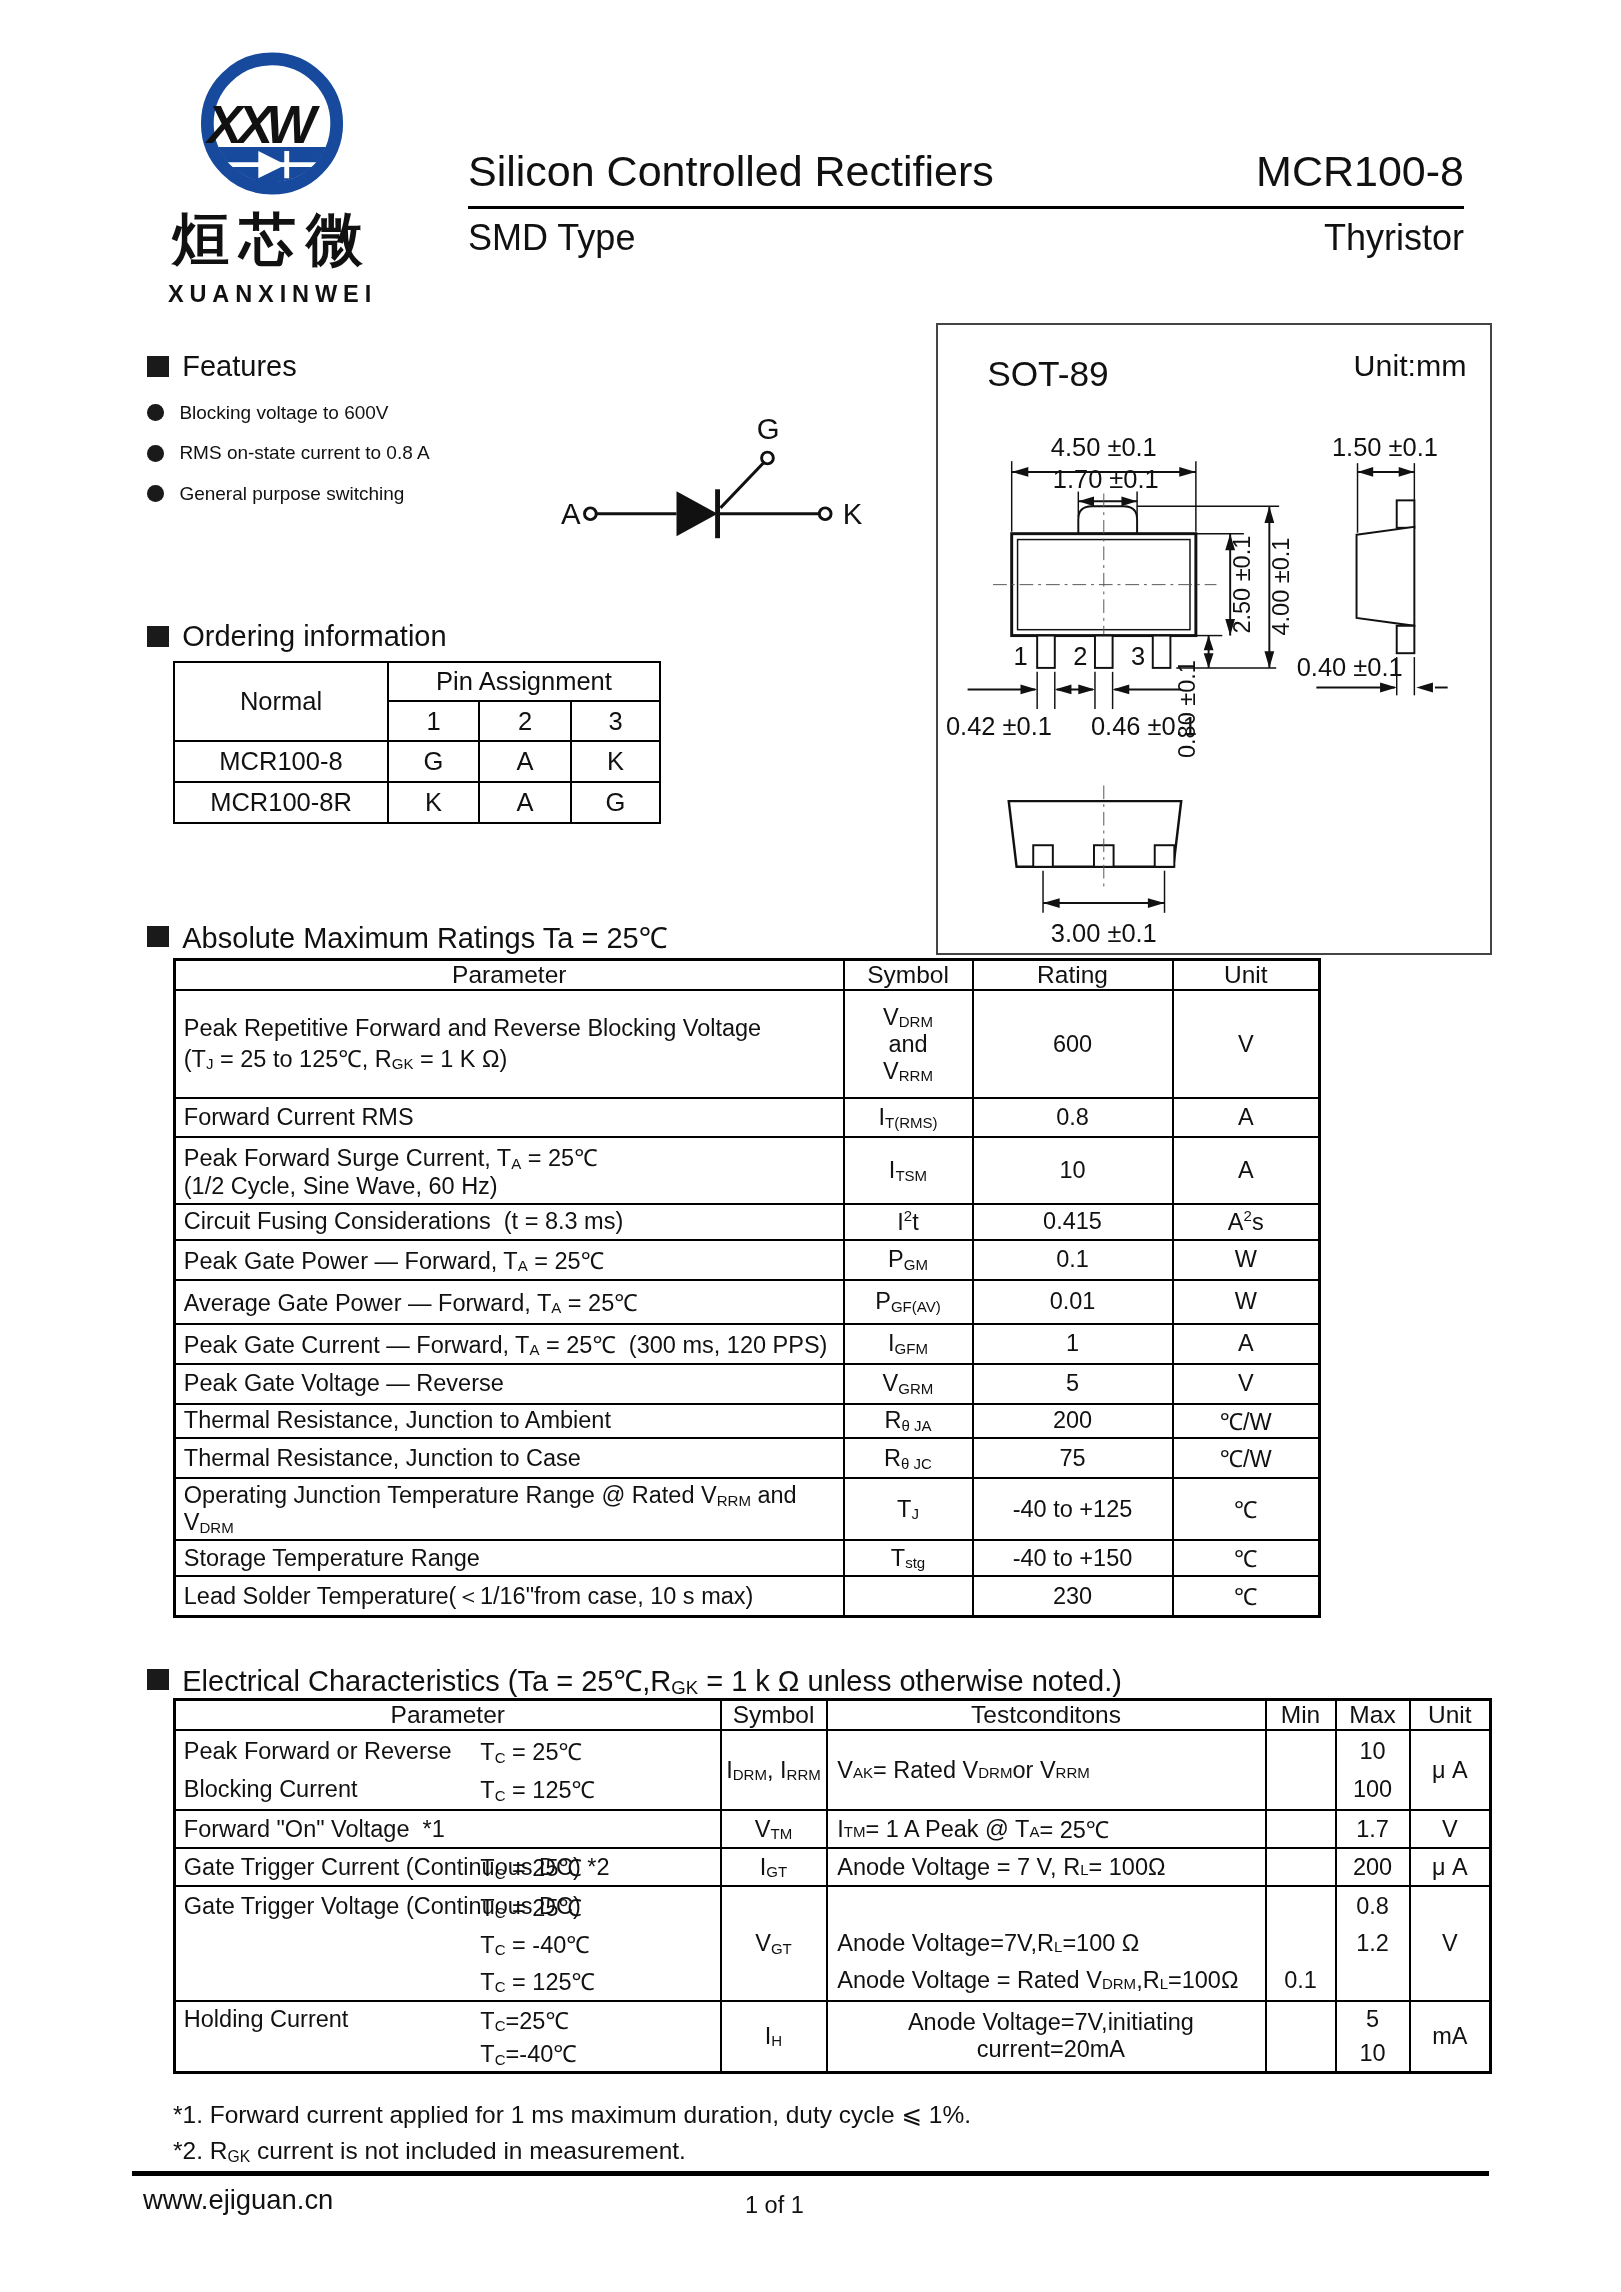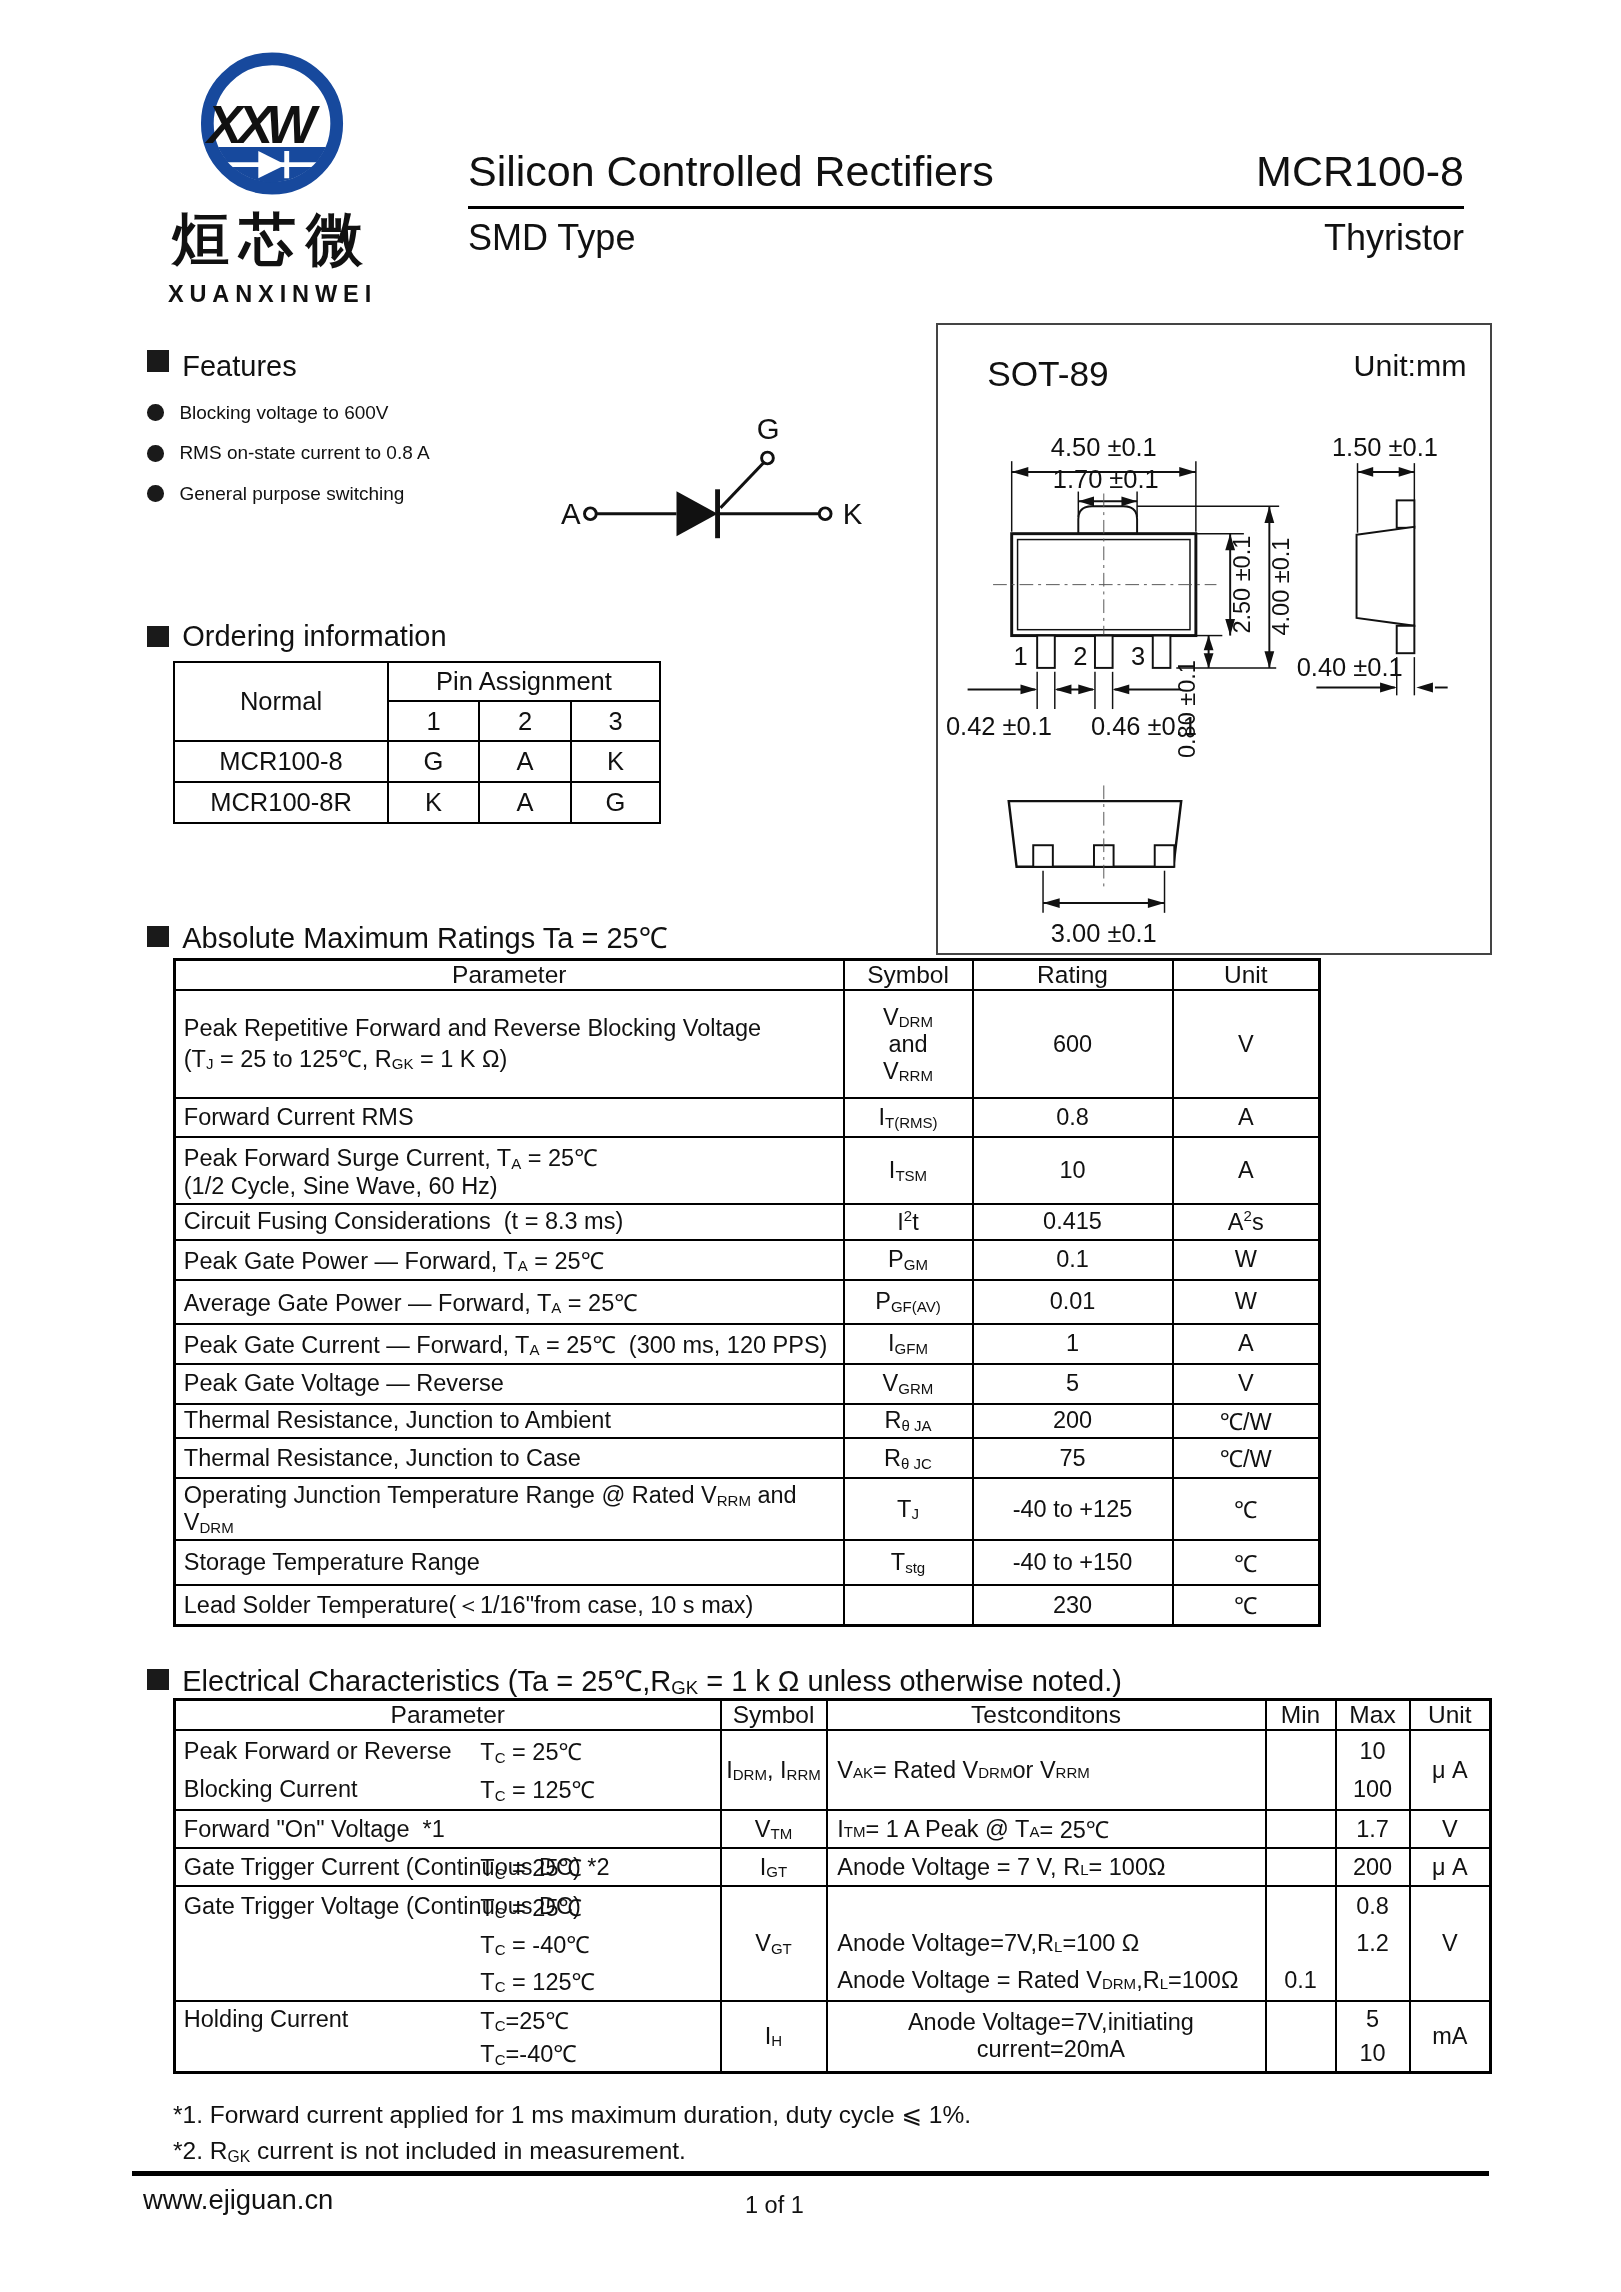--- a/index.html
+++ b/index.html
@@ -18,21 +18,21 @@
   .partno { font-size:43px; font-weight:400; }
   .titlerule { border-bottom:3.9px solid #000; margin-top:9.8px; }
   .subtitlerow { display:flex; justify-content:space-between; align-items:baseline; margin-top:7.8px; }
   .subtitle { font-size:36px; }
   .subright { font-size:36px; }
   
   .sechead { position:absolute; display:flex; align-items:center; font-size:29px; white-space:nowrap; }
   .sq { display:inline-block; width:21.6px; height:21.6px; background:#1a1a1a; margin-right:13.7px; flex:none; }
   
   .features { position:absolute; left:147px; top:350px; width:461px; }
-  .features-head { display:flex; font-size:29px; }
+  .features-head { display:flex; align-items:center; font-size:29px; }
   .feat-item { display:flex; align-items:center; margin-top:18.6px; font-size:19px; }
   .dot { display:inline-block; width:16.7px; height:16.7px; border-radius:50%; background:#1a1a1a; margin-right:15.7px; flex:none; }
   
   .pkgbox { position:absolute; left:936px; top:323px; width:556px; height:632px; border:2px solid #444; }
   .pkgbox svg { position:absolute; left:0; top:0; }
   
   .ordering-table { position:absolute; left:173px; top:661px; border-collapse:collapse; table-layout:fixed; }
   .ordering-table td, .ordering-table th { border:2.9px solid #000; font-size:25.5px; font-weight:400; text-align:center; vertical-align:middle; }
   
   .datatable { border-collapse:collapse; table-layout:fixed; position:absolute; background:#fff; }
@@ -336,21 +336,21 @@
           <td>R<sub>θ JC</sub></td>
           <td>75</td>
           <td>℃/W</td>
         </tr>
         <tr style="height: 38px;">
           <td class="c-param">Operating Junction Temperature Range @ Rated V<sub>RRM</sub> and V<sub>DRM</sub></td>
           <td>T<sub>J</sub></td>
           <td>-40 to +125</td>
           <td>℃</td>
         </tr>
-        <tr style="height: 45px; padding-left: 34px;">
+        <tr style="height: 36px; padding-left: 34px;">
           <td class="c-param">Storage Temperature Range</td>
           <td>T<sub>stg</sub></td>
           <td>-40 to +150</td>
           <td>℃</td>
         </tr>
         <tr style="height: 40px;">
           <td class="c-param">Lead Solder Temperature(＜1/16"from case, 10 s max)</td>
           <td></td>
           <td>230</td>
           <td>℃</td>

